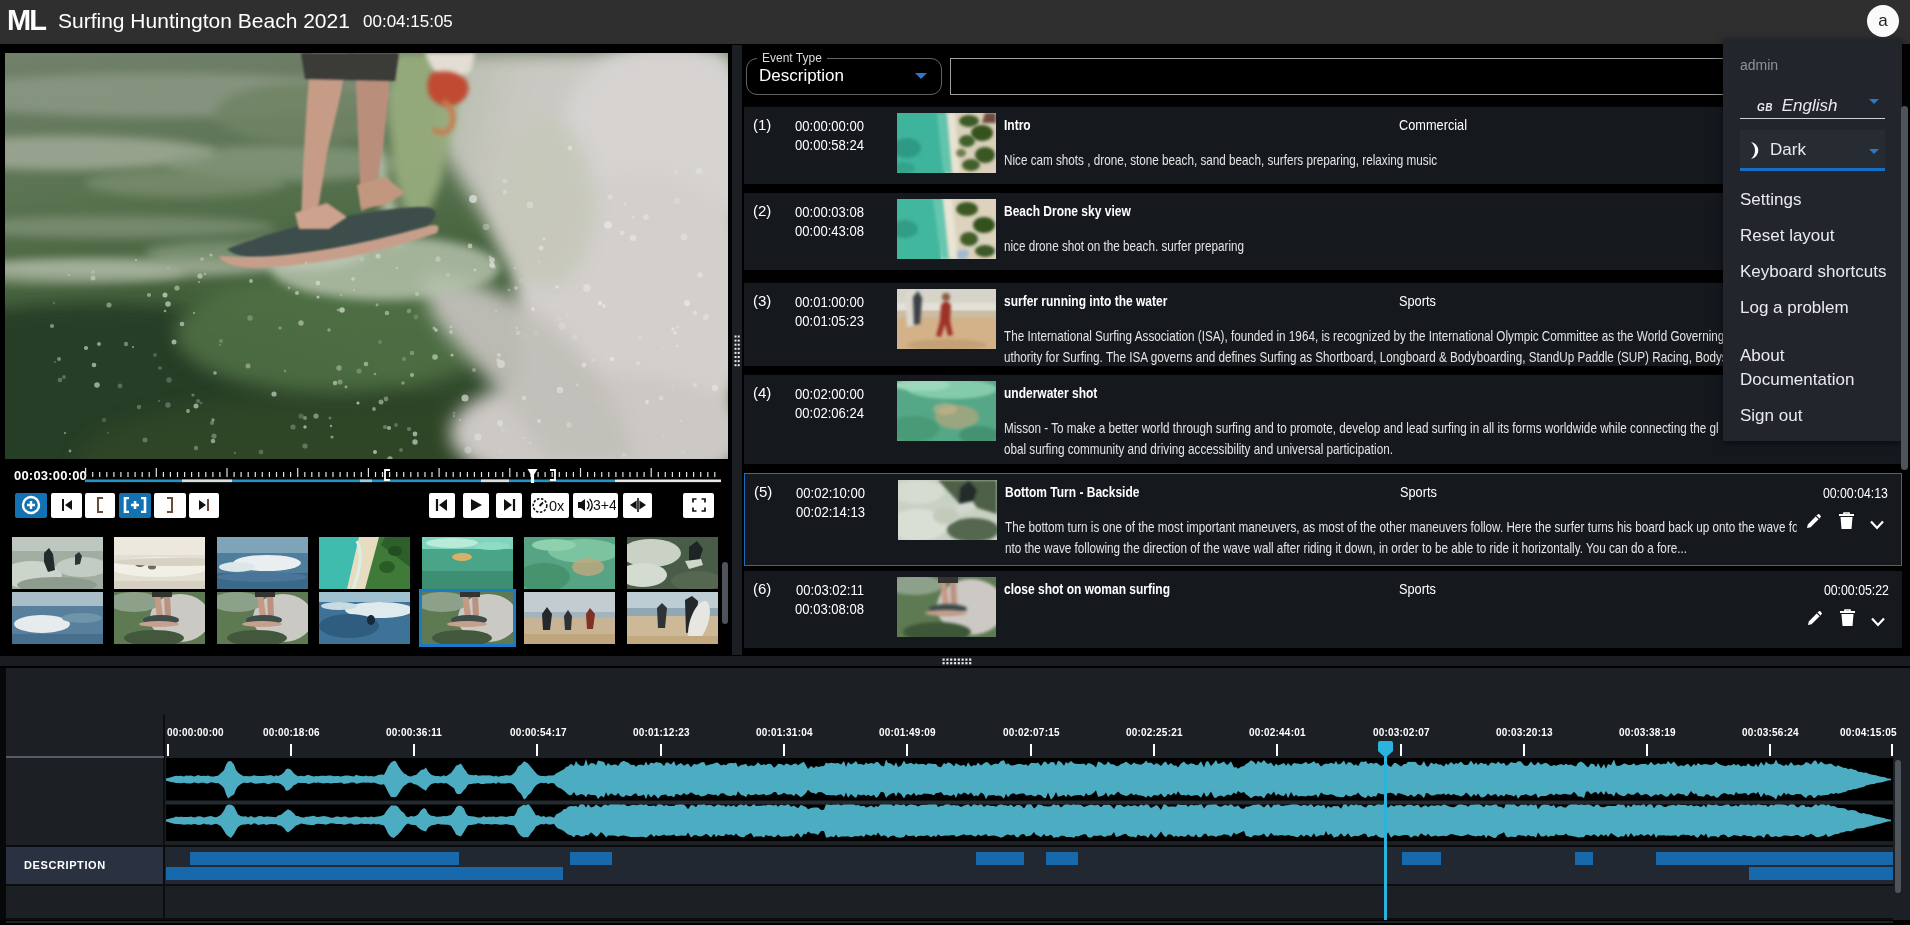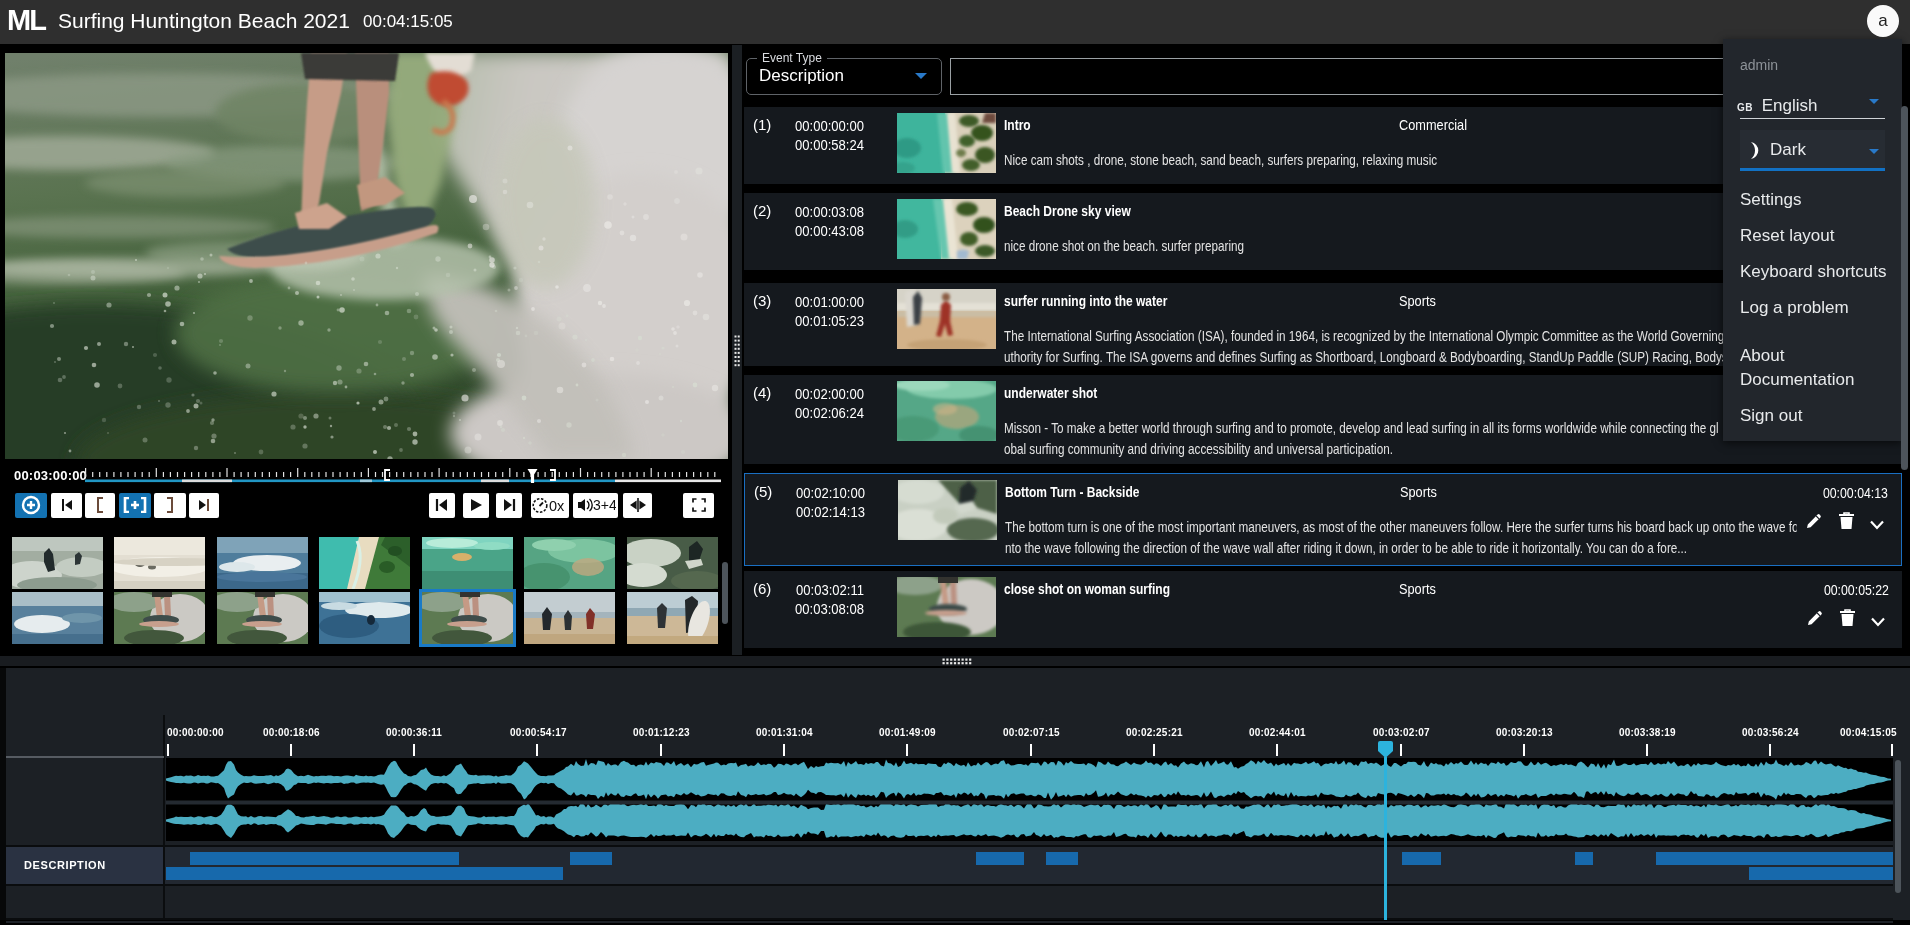--- a/index.html
+++ b/index.html
@@ -33,21 +33,21 @@
 
 
 #vsplit { position:absolute; left:732px; top:45px; width:10px; height:610px; background:#1b1f23; }
 #vdots { position:absolute; left:2px; top:290px; }
 #hsplit { position:absolute; left:0px; top:656px; width:1910px; height:10px; background:#191c20; }
 #hdots { position:absolute; left:942px; top:2px; }
 
 
 #events { position:absolute; left:744px; top:45px; width:1158px; height:610px; background:#000; }
 #etype { position:absolute; left:2px; top:13px; width:196px; height:37px; border:1px solid #5f6368;
-  border-radius:5px; color:#fff; }
+  border-radius:11px; color:#fff; }
 #etype .lg { position:absolute; left:10px; top:-8px; padding:0 5px; font-size:12px; color:#dadce0; background:#000; }
 #etype .val { position:absolute; left:12px; top:7px; font-size:17px; color:#fff; }
 #etype .caret { position:absolute; right:14px; top:14px; width:0; height:0;
   border-left:6px solid transparent; border-right:6px solid transparent; border-top:6px solid #2979c8; }
 #esearch { position:absolute; left:206px; top:13px; width:950px; height:37px; border:1px solid #9aa0a4;
   background:#000; }
 #esearch span { position:absolute; left:10px; top:6px; font-size:17px; color:#9aa0a6;margin-top:40px; }
 
 .erow { position:absolute; left:0px; width:1158px; background:#15191e; color:#fff; }
 .erow .num { position:absolute; left:9px; top:9px; font-size:15px; }
@@ -57,21 +57,21 @@
 .erow .cat { position:absolute; left:655px; top:9px; font-size:15px; transform:scaleX(0.85); transform-origin:0 0; }
 .erow .dsc { position:absolute; left:260px; top:42px; font-size:15px; line-height:21px; color:#e4e4e4;
   white-space:nowrap; overflow:hidden; width:1141px; transform:scaleX(0.78); transform-origin:0 0; }
 .erow .dur { position:absolute; right:13px; top:11px; font-size:14px; transform:scaleX(0.88); transform-origin:100% 0; }
 .erow .ricons { position:absolute; right:16px; top:34px; width:80px; height:26px; }
 
 
 #umenu { position:absolute; left:1723px; top:39px; width:179px; height:402px; background:#22262c;
   color:#e8eaec; box-shadow:0 2px 8px rgba(0,0,0,.6); }
 #umenu .admin { position:absolute; left:17px; top:18px; font-size:14px; color:#8d9298; }
-#umenu .lang { position:absolute; left:14px; top:57px; font-size:17px; }
+#umenu .lang { position:absolute; left:34px; top:57px; font-size:17px;font-style:italic; }
 #umenu .lang b { font-size:10px; letter-spacing:.5px; margin-right:4px; font-weight:bold; }
 #umenu .hr1 { position:absolute; left:17px; top:79px; width:145px; border-top:1px solid #cfd3d7; }
 #umenu .darksel { position:absolute; left:17px; top:91px; width:145px; height:41px; background:#272c33;
   border-bottom:3px solid #1271c4; }
 #umenu .darksel .txt { position:absolute; left:30px; top:10px; font-size:17px; }
 #umenu .caret2 { position:absolute; width:0; height:0; border-left:5px solid transparent;
   border-right:5px solid transparent; border-top:5px solid #2979c8; }
 #umenu .mi { position:absolute; left:17px; font-size:17px; white-space:nowrap;text-align:right; }
 
 

